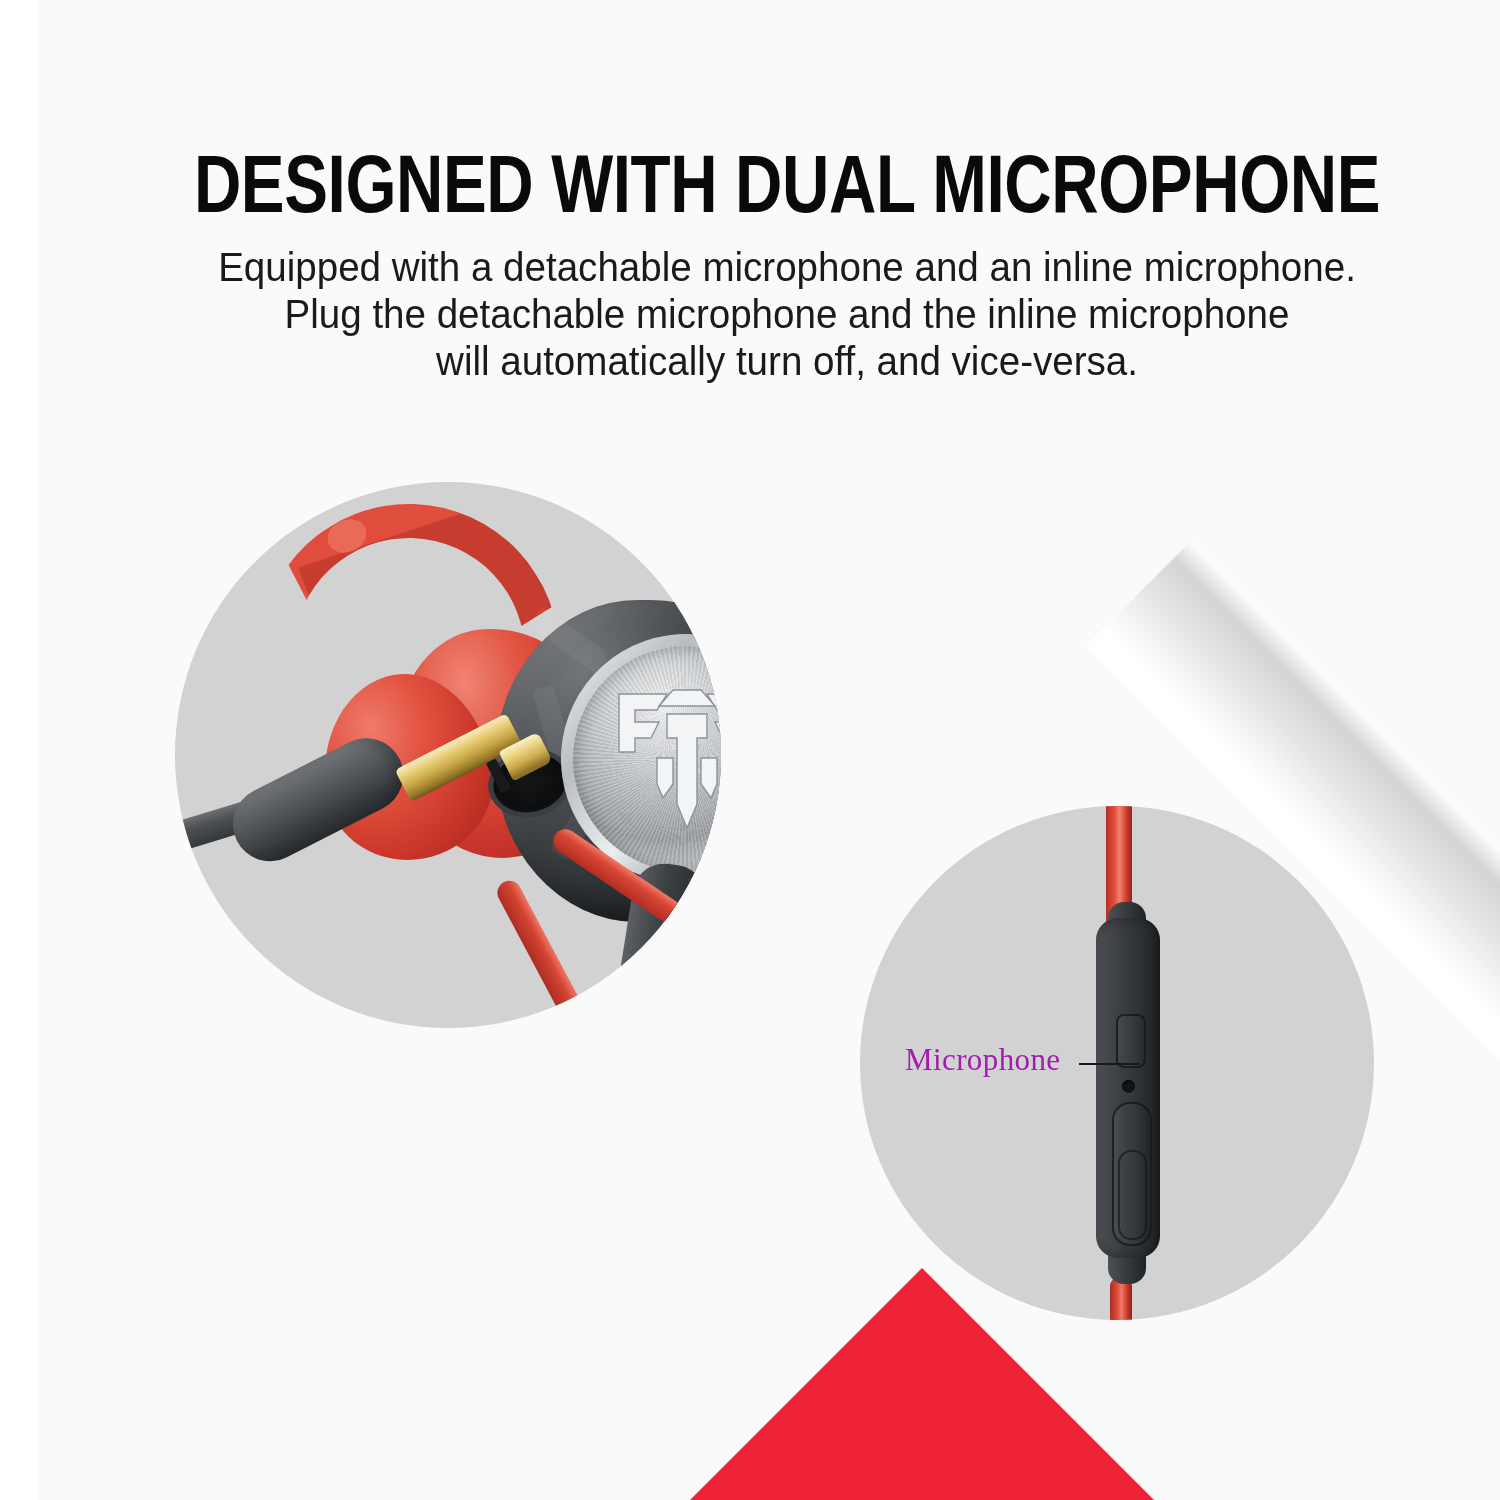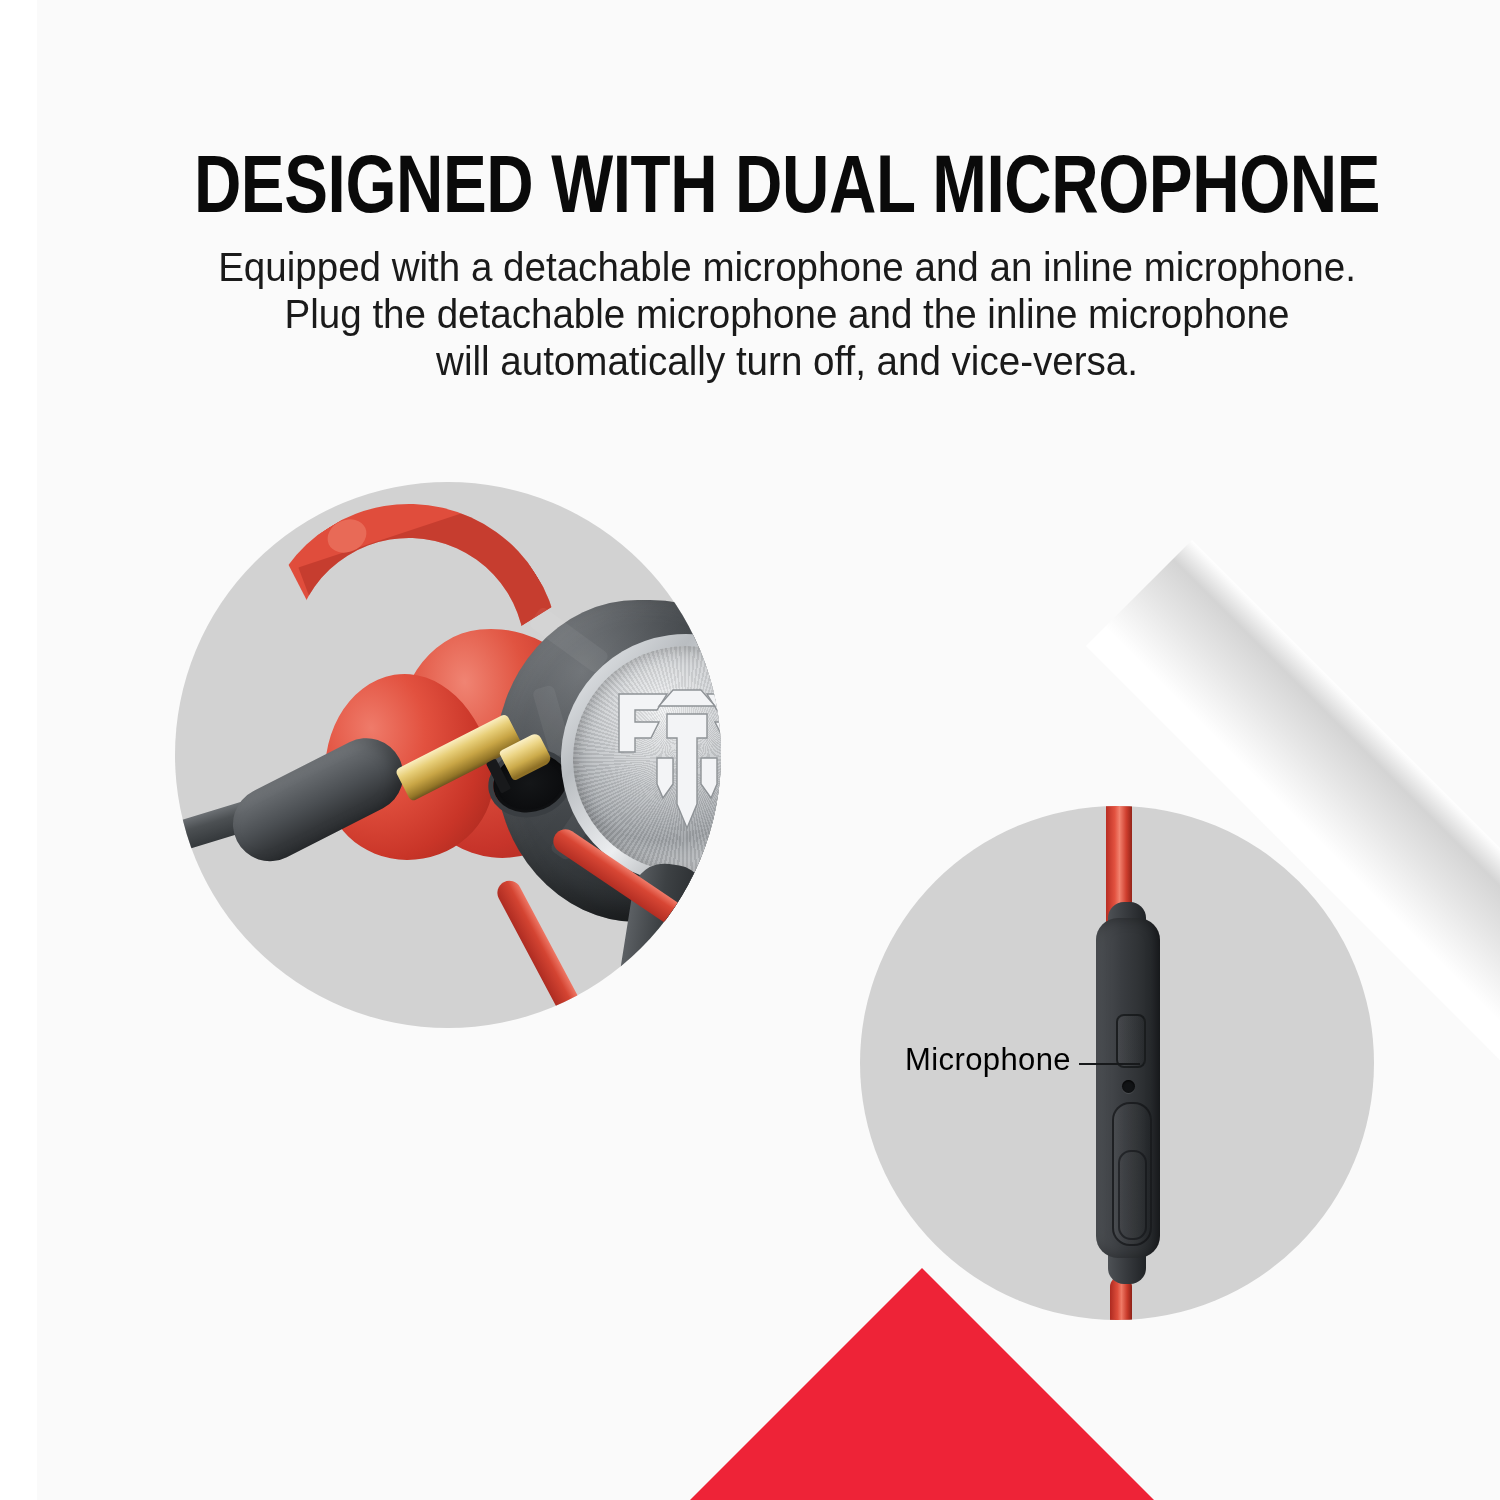--- a/index.html
+++ b/index.html
@@ -438,25 +438,25 @@
     height: 86px;
     border-radius: 13px;
     border: 2px solid rgba(18,20,22,.62);
   }
 
   
   .callout-label {
     position: absolute;
     left: 868px;
     top: 1042px;
-    font-family: Liberation Sans, sans-serif;
+    font-family: Liberation Serif, serif;
     font-size: 31px;
     font-weight: 300;
     letter-spacing: .4px;
-    color: #000000;
+    color: #a21caf;
     white-space: nowrap;
   }
   .callout-line {
     position: absolute;
     left: 1042px;
     top: 1063px;
     width: 61px;
     height: 2px;
     background: #17191b;
   }

